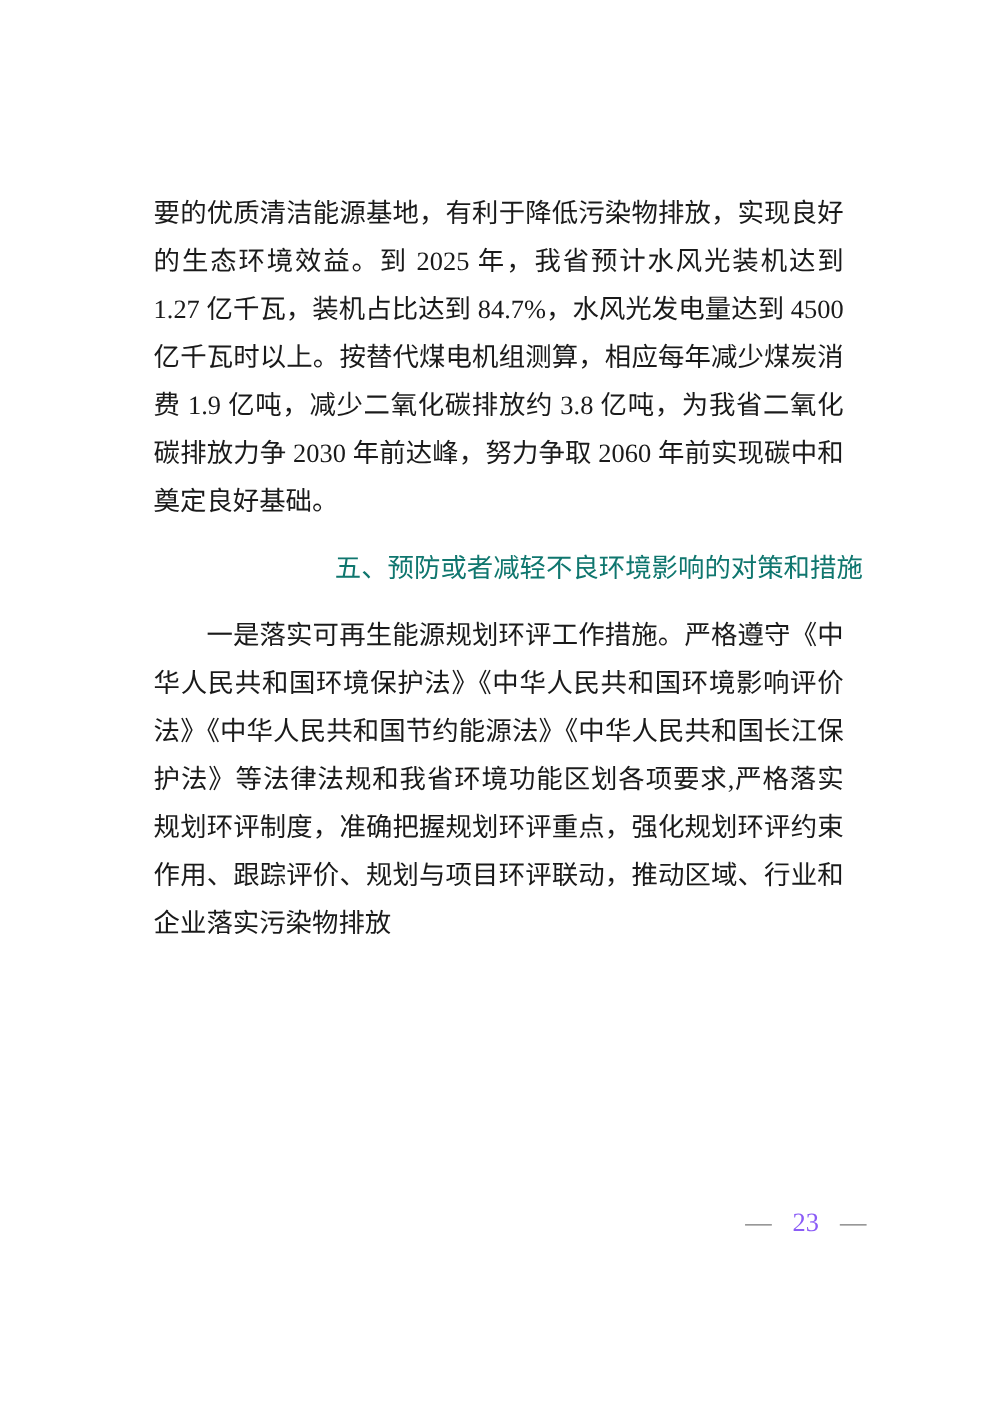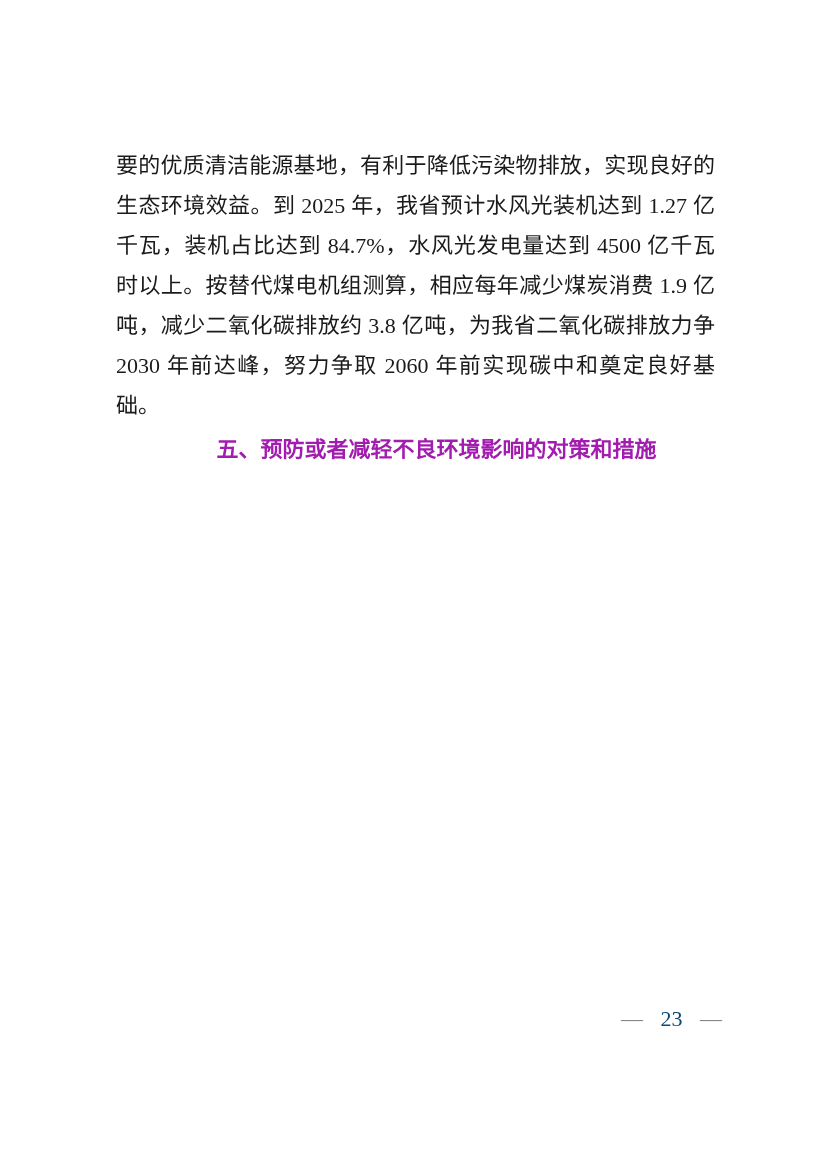--- a/index.html
+++ b/index.html
@@ -20,63 +20,64 @@
     left: 112px;
     top: 142px;
     width: 607px;
     font-family: "Liberation Serif", "DejaVu Serif", serif;
     font-size: 22px;
     line-height: 40px;
     text-align: justify;
     color: #1a1a1a;
   }
   .content p {
-    margin: 4px;
+    margin: 16px;
     padding: 0;
     text-indent: 2em;
   }
   .content p.no-indent {
     text-indent: 0;
   }
   .content h2.heading {
     margin: 0;
     padding: 0;
     font-family: "Liberation Sans", "DejaVu Sans", sans-serif;
-    font-weight: 700;
+    font-weight: 400;
     font-size: 22px;
     line-height: 40px;
     text-indent: 1.9em;
-    text-align: center;
-    color: #a21caf;
+    text-align: right;
+    color: #0f766e;
   }
   .footer {
     position: absolute;
     top: 1004px;
     right: 104px;
     font-family: "Liberation Serif", "DejaVu Serif", serif;
     font-size: 22px;
     line-height: 30px;
     white-space: nowrap;
     color: #1a1a1a;
   }
   .footer .dash {
     color: #808080;
   }
   .footer .pagenum {
     margin: 0 12px;
-    color: #0c4a6e;
+    color: #8b5cf6;
   }
 </style>
 </head>
 <body>
 
 <div class="page">
   <div class="content">
     <p class="no-indent">要的优质清洁能源基地，有利于降低污染物排放，实现良好的生态环境效益。到 2025 年，我省预计水风光装机达到 1.27 亿千瓦，装机占比达到 84.7%，水风光发电量达到 4500 亿千瓦时以上。按替代煤电机组测算，相应每年减少煤炭消费 1.9 亿吨，减少二氧化碳排放约 3.8 亿吨，为我省二氧化碳排放力争 2030 年前达峰，努力争取 2060 年前实现碳中和奠定良好基础。</p>
     <h2 class="heading">五、预防或者减轻不良环境影响的对策和措施</h2>
+    <p>一是落实可再生能源规划环评工作措施。严格遵守《中华人民共和国环境保护法》《中华人民共和国环境影响评价法》《中华人民共和国节约能源法》《中华人民共和国长江保护法》等法律法规和我省环境功能区划各项要求,严格落实规划环评制度，准确把握规划环评重点，强化规划环评约束作用、跟踪评价、规划与项目环评联动，推动区域、行业和企业落实污染物排放</p>
   </div>
 
   <div class="footer">
     <span class="dash">—</span>
     <span class="pagenum">23</span>
     <span class="dash">—</span>
   </div>
 </div>
 
 </body></html>

